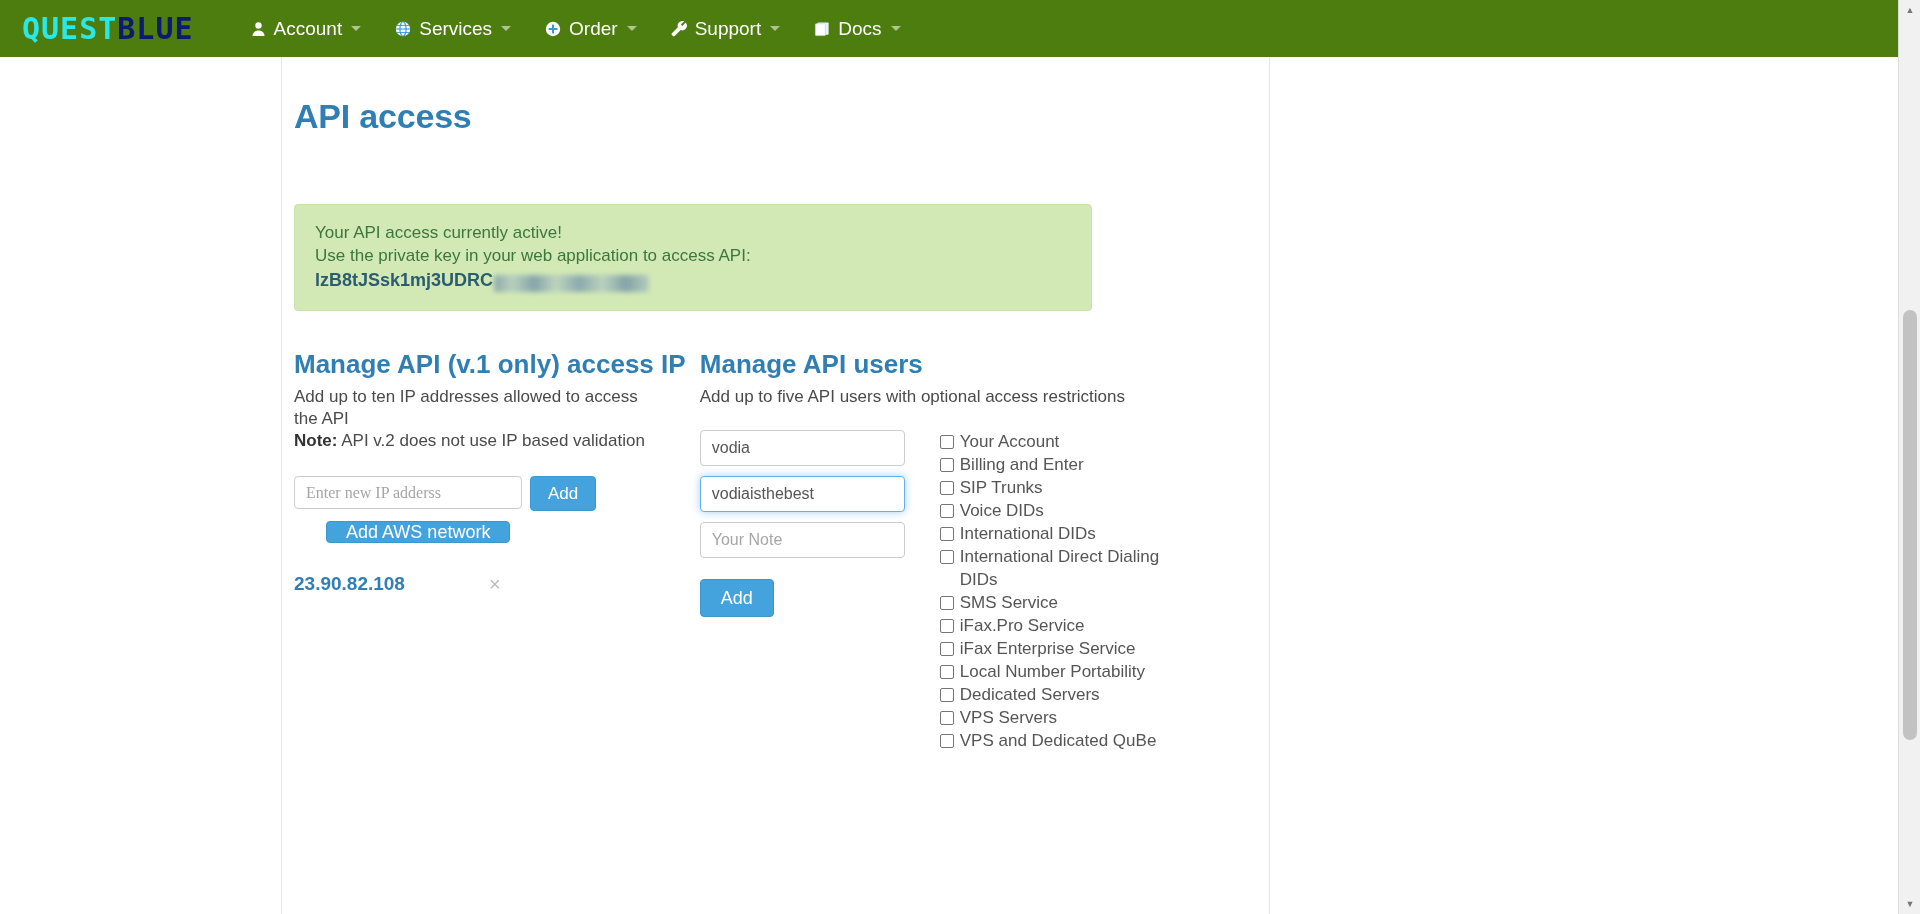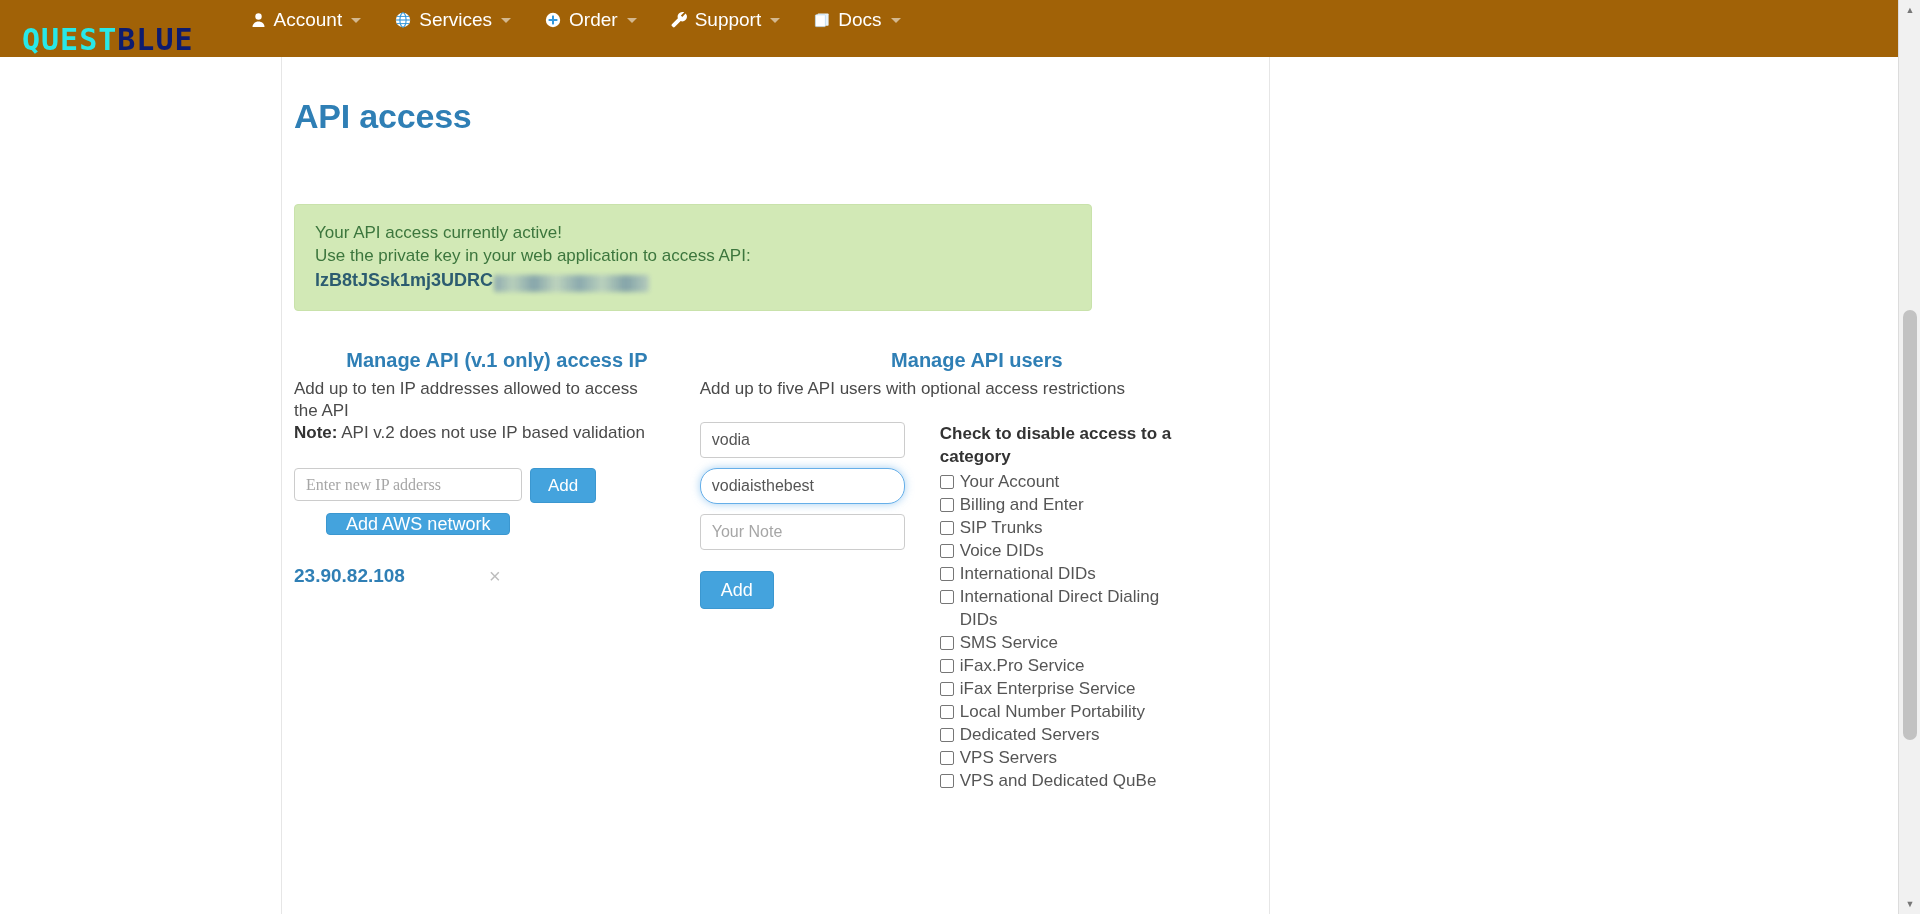--- a/index.html
+++ b/index.html
@@ -9,23 +9,23 @@
     background: #ffffff;
     font-family: "Liberation Sans", sans-serif;
     overflow: hidden;
   }
 
   
   .navbar {
     position: absolute;
     top: 0; left: 0;
     width: 1898px; height: 57px;
-    background: #a16207;
-    display: flex;
-    align-items: flex-end;
+    background: #4d7c0f;
+    display: flex;
+    align-items: center;
     padding-left: 22px;
   }
   .brand {
     font-family: "DejaVu Sans Mono", monospace;
     font-size: 30px;
     font-weight: bold;
     letter-spacing: 1px;
     margin-right: 40px;
     white-space: nowrap;
   }
@@ -128,24 +128,23 @@
   
   .cols {
     display: flex;
     margin-top: 38px;
   }
   .col-ip  { width: 410px; }
   .col-usr { width: 560px; }
 
   h2.sub {
     color: #2f7fb5;
-    font-size: 20px;
+    font-size: 26px;
     font-weight: bold;
     margin: 0 0 6px 0;
-    text-align: center;
   }
   .desc {
     font-size: 17px;
     color: #4a4a4a;
     line-height: 22px;
     margin: 0;
     max-width: 368px;
   }
   .desc b { color: #333; }
 
@@ -214,21 +213,20 @@
   .usr-fields { width: 240px; }
   .usr-input {
     display: block;
     width: 205px;
     height: 36px;
     margin-bottom: 10px;
   }
   .usr-input.focused {
     border-color: #66afe9;
     box-shadow: 0 0 8px rgba(102,175,233,.6);
-    border-radius: 17px;
   }
   .btn-add-usr { margin-top: 11px; padding: 8px 20px; font-size: 18px; }
 
   .cat-box { margin-left: 0px; width: 250px; }
   .cat-title {
     font-size: 17px;
     font-weight: bold;
     color: #333;
     line-height: 23px;
     margin-bottom: 2px;
@@ -394,21 +392,20 @@
 
         <div class="usr-body">
           <div class="usr-fields">
             <input class="txt usr-input" type="text" value="vodia" style="">
             <input class="txt usr-input focused" type="text" value="vodiaisthebest" style="">
             <input class="txt usr-input" type="text" placeholder="Your Note" style="">
             <button class="btn btn-add-usr">Add</button>
           </div>
 
           <div class="cat-box">
-            <div class="cat-title">Check to disable access to a category</div>
             <div id="cat-list">
                 <label class="cat-item">
                   <input type="checkbox" class="cbx" style="">
                   <span>Your Account</span>
                 </label>
                 <label class="cat-item">
                   <input type="checkbox" class="cbx" style="">
                   <span>Billing and Enter</span>
                 </label>
                 <label class="cat-item">

